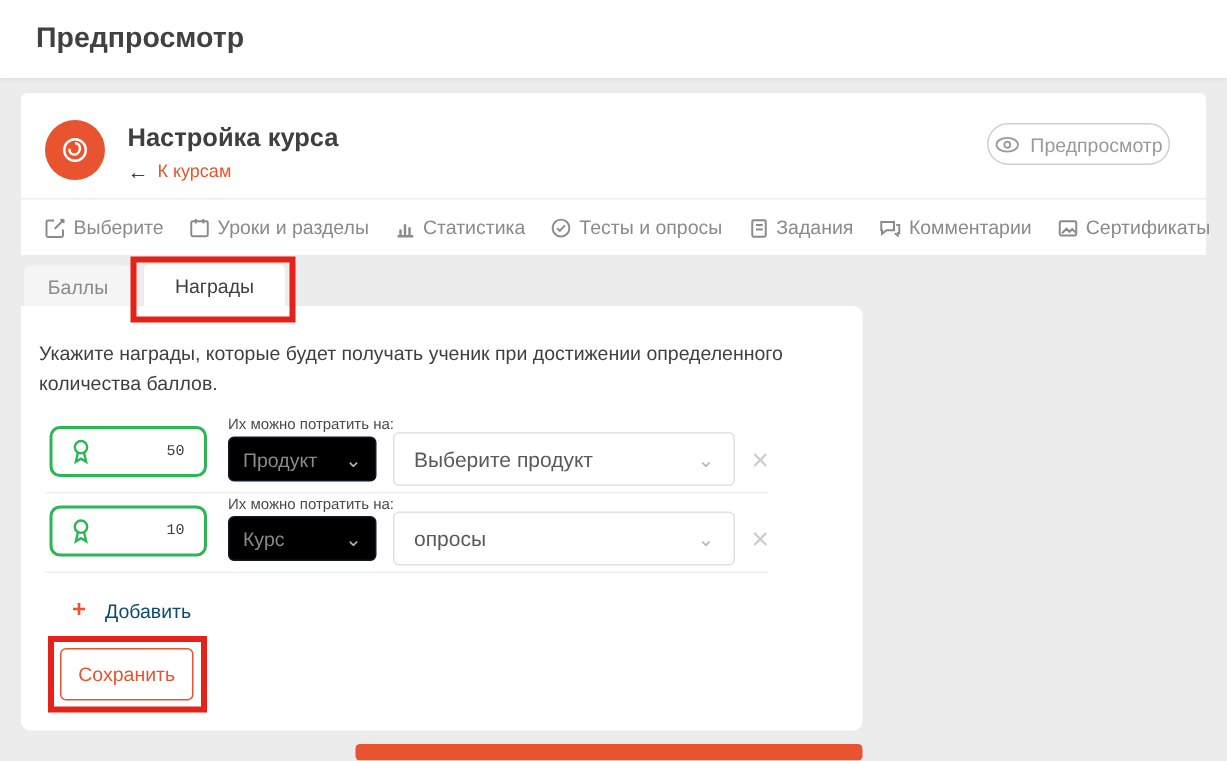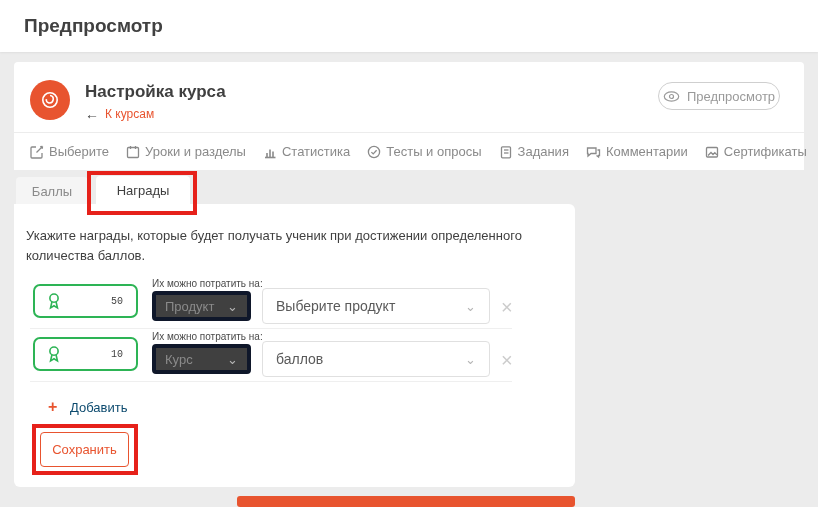--- a/index.html
+++ b/index.html
@@ -33,21 +33,21 @@
   
   .panel { left:14px; top:204px; width:561px; height:283px; background:#ffffff; border-radius:0 6px 6px 6px; }
   .description { left:26px; top:226px; width:530px; font-size:13px; line-height:1.55; color:#3f3f3f; }
 
   .points-box { width:105px; height:34px; border:2px solid #2db455; border-radius:7px; background:#fff;
                 display:flex; align-items:center; justify-content:space-between; padding:0 13px 0 11px; cursor:text; }
   .points-value { font-size:10px; color:#3f3f3f;font-family:Liberation Mono, monospace; }
   .spend-label { font-size:10px; color:#4a4a4a; }
   .select { border-radius:4px; display:flex; align-items:center; justify-content:space-between; cursor:pointer; }
   .select .chev { color:#b5b5b5; font-size:13px; line-height:1; }
-  .type-select { width:99px; height:30px; background:#404040; border:4px solid #0f172a; padding:0 9px; font-size:13px; color:#8a8a8a; }
+  .type-select { width:99px; height:30px; background:#000000; border:1px solid #0f172a; padding:0 9px; font-size:13px; color:#8a8a8a; }
   .target-select { width:228px; height:36px; background:#fff; border:1px solid #e0e0e0; padding:0 13px; font-size:14px; color:#5a5a5a; }
   .row-close { font-size:20px; color:#cccccc; cursor:pointer; line-height:1; }
   .separator { height:1px; background:#efefef; width:482px; left:30px; }
 
   .add-plus { font-size:16px; font-weight:bold; color:#e8542f; }
   .add-label { font-size:13px; color:#0c4a6e; cursor:pointer; }
   .save-btn { left:40px; top:432px; width:89px; height:35px; background:#fff; border:1px solid #e8542f; border-radius:4px;
               color:#e8542f; font-weight:normal; font-size:13px; display:flex; align-items:center; justify-content:center; cursor:pointer; }
 
   
@@ -174,21 +174,21 @@
       <path d="M5.2 8.2L4 13.5l3-1.8 3 1.8-1.2-5.3"></path>
     </svg>
   <span class="points-value">10</span>
 </div>
 <div class="abs spend-label" style="left:152px; top:331px;">Их можно потратить на:</div>
 <div class="abs select type-select" style="left:152px; top:344px;">
   <span>Курс</span>
   <span class="chev">⌄</span>
 </div>
 <div class="abs select target-select" style="left:262px; top:341px;">
-  <span>баллов</span>
+  <span>опросы</span>
   <span class="chev">⌄</span>
 </div>
 <div class="abs row-close" style="left:501px; top:350px;">×</div>
 <div class="abs separator" style="top:381px;"></div>
 
 <div class="abs add-plus" style="left:48px; top:398px;">+</div>
 <div class="abs add-label" style="left:70px; top:400px;">Добавить</div>
 
 <div class="abs save-btn">Сохранить</div>
 <div class="abs annotation annot-save"></div>

